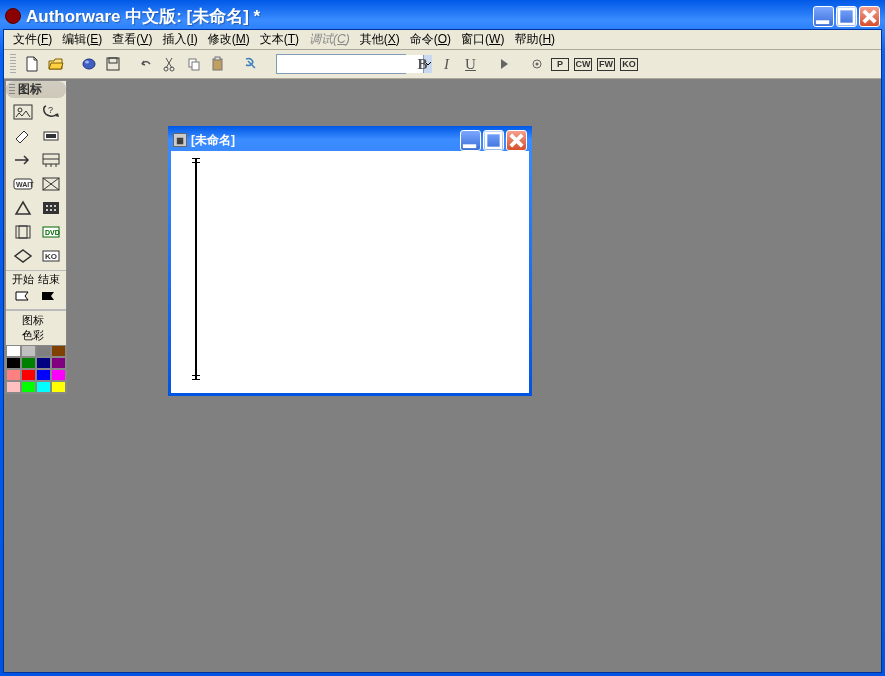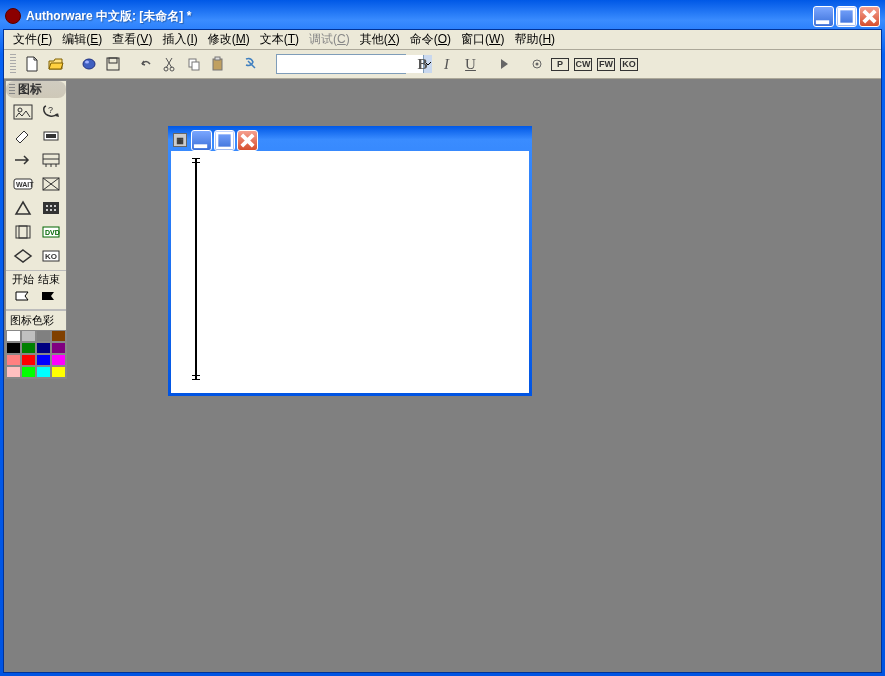--- a/index.html
+++ b/index.html
@@ -27,21 +27,21 @@
   padding: 0 2px;
 }
 .titlebar-icon {
   width: 16px;
   height: 16px;
   background: #8b0000;
   border-radius: 50%;
   border: 1px solid #500;
   margin-right: 5px;
 }
-.titlebar-text { flex: 1; font-size: 12px; text-shadow: 1px 1px 1px rgba(0,0,0,.3); }
+.titlebar-text { flex: 1; font-size: 17px; text-shadow: 1px 1px 1px rgba(0,0,0,.3); }
 .win-controls { display: flex; gap: 2px; }
 .win-btn {
   width: 21px;
   height: 21px;
   border: 1px solid #fff;
   border-radius: 3px;
   display: flex;
   align-items: center;
   justify-content: center;
   font-family: Arial;
@@ -69,21 +69,21 @@
   height: 20px;
   display: flex;
   align-items: center;
   padding: 0 4px;
   border-bottom: 1px solid #aca899;
 }
 .menu-item {
   padding: 2px 5px;
   cursor: pointer;
 }
-.menu-item.disabled { color: #888; }
+.menu-item.disabled { color: #888; font-style: italic; }
 .menu-item u { text-decoration: underline; }
 .toolbar {
   background: #ece9d8;
   height: 29px;
   display: flex;
   align-items: center;
   padding: 0 6px;
   gap: 1px;
   border-bottom: 1px solid #aca899;
 }
@@ -208,21 +208,21 @@
   border-top: 1px solid #bbb;
   font-size: 11px;
 }
 .flag-row {
   display: flex;
   justify-content: space-around;
   padding: 2px 4px;
   border-bottom: 1px solid #bbb;
 }
 .color-title {
-  padding: 2px 4px;
+  padding: 2px 16px;
   font-size: 11px;
   border-top: 1px solid #bbb;
 }
 .color-grid {
   display: grid;
   grid-template-columns: repeat(4, 1fr);
 }
 .color-cell {
   height: 12px;
   border: 1px solid #888;
@@ -548,20 +548,21 @@
             <div class="color-cell" style="background: rgb(255, 192, 192);"></div>
             <div class="color-cell" style="background: rgb(0, 255, 0);"></div>
             <div class="color-cell" style="background: rgb(0, 255, 255);"></div>
             <div class="color-cell" style="background: rgb(255, 255, 0);"></div>
           </div>
       </div>
 
       <div class="child-window">
         <div class="child-titlebar">
           <div class="child-titlebar-icon">▦</div>
+          <div style="flex:1">[未命名]</div>
           <div class="win-controls">
             <div class="win-btn min">
                 <svg viewBox="0 0 10 10">
                   <rect x="1" y="7" width="7" height="2" fill="#fff"></rect>
                 </svg>
               </div>
             <div class="win-btn max">
                 <svg viewBox="0 0 10 10">
                   <rect x="1" y="1" width="8" height="8" fill="none" stroke="#fff" stroke-width="1.5"></rect>
                 </svg>

